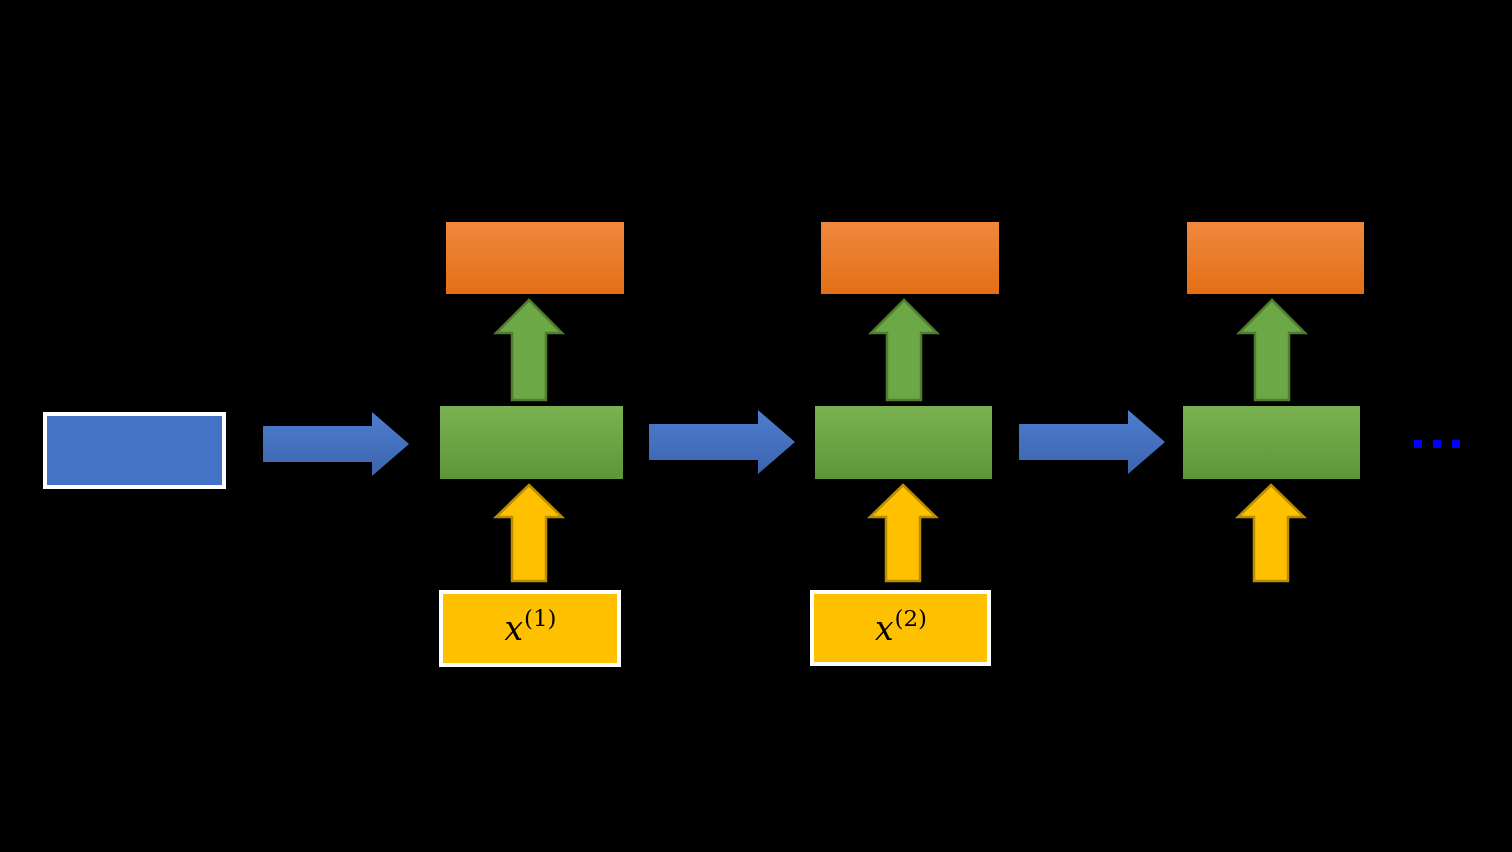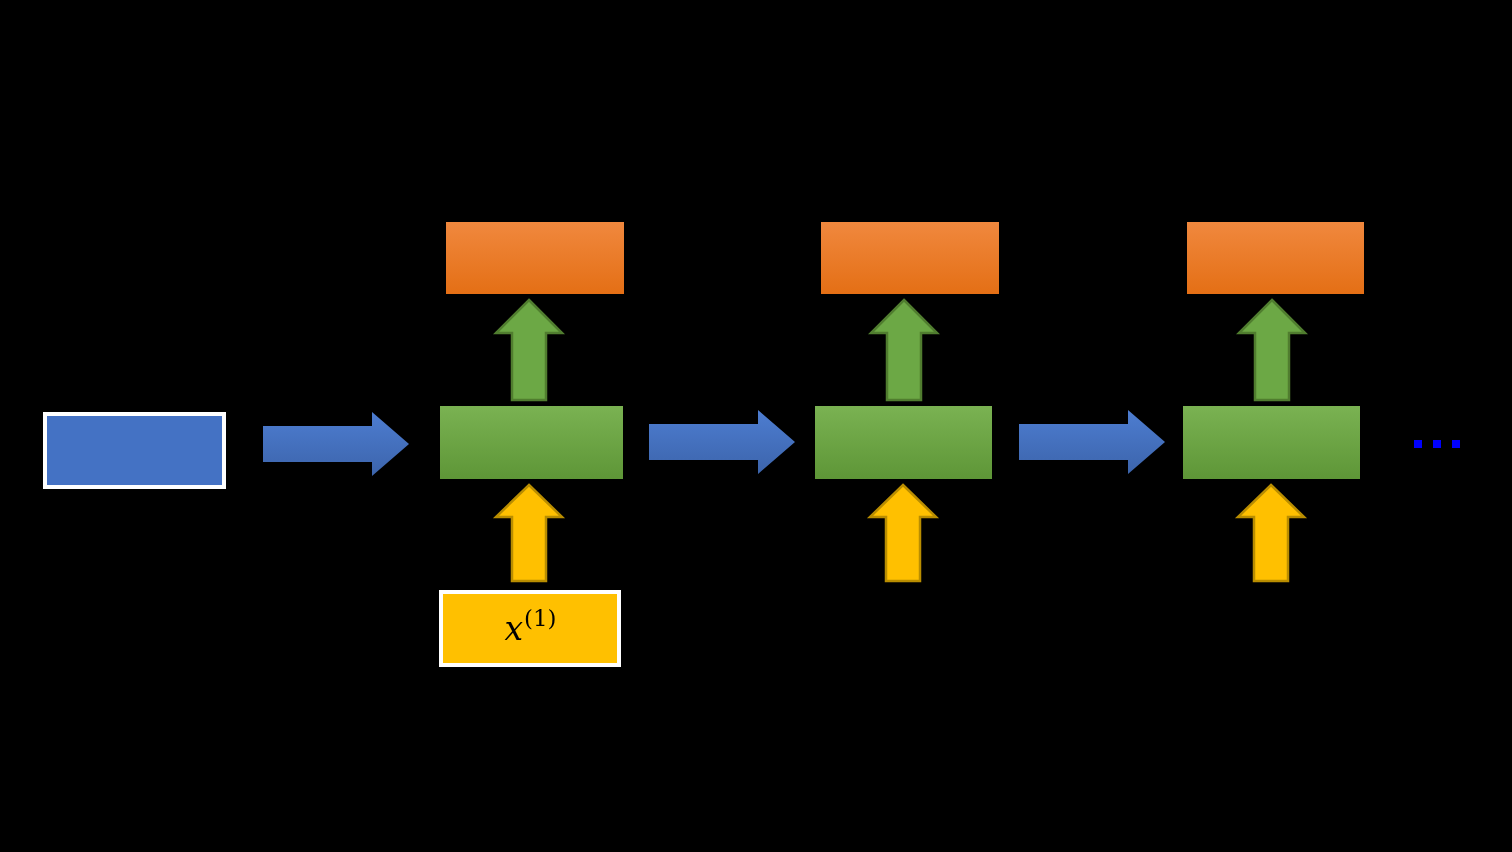--- a/index.html
+++ b/index.html
@@ -116,20 +116,23 @@
   </div>
 
   <div class="box orange-box" style="left:821px; top:222px; width:178px; height:72px;"></div>
   <svg class="arrow up-arrow-green" style="left:869px; top:298px;" width="70" height="104" viewBox="0 0 70 104">
     <polygon points="35,2 68,35 52,35 52,102 18,102 18,35 2,35"></polygon>
   </svg>
   <div class="box green-box" style="left:815px; top:406px; width:177px; height:73px;"></div>
   <svg class="arrow up-arrow-yellow" style="left:868px; top:483px;" width="70" height="100" viewBox="0 0 70 100">
     <polygon points="35,2 68,34 52,34 52,98 18,98 18,34 2,34"></polygon>
   </svg>
+  <div class="box yellow-box" style="left:810px; top:590px; width:181px; height:76px;">
+    <span class="xlabel"><span class="base">x</span><sup>(2)</sup></span>
+  </div>
 
   <div class="box orange-box" style="left:1187px; top:222px; width:177px; height:72px;"></div>
   <svg class="arrow up-arrow-green" style="left:1237px; top:298px;" width="70" height="104" viewBox="0 0 70 104">
     <polygon points="35,2 68,35 52,35 52,102 18,102 18,35 2,35"></polygon>
   </svg>
   <div class="box green-box" style="left:1183px; top:406px; width:177px; height:73px;"></div>
   <svg class="arrow up-arrow-yellow" style="left:1236px; top:483px;" width="70" height="100" viewBox="0 0 70 100">
     <polygon points="35,2 68,34 52,34 52,98 18,98 18,34 2,34"></polygon>
   </svg>
 

